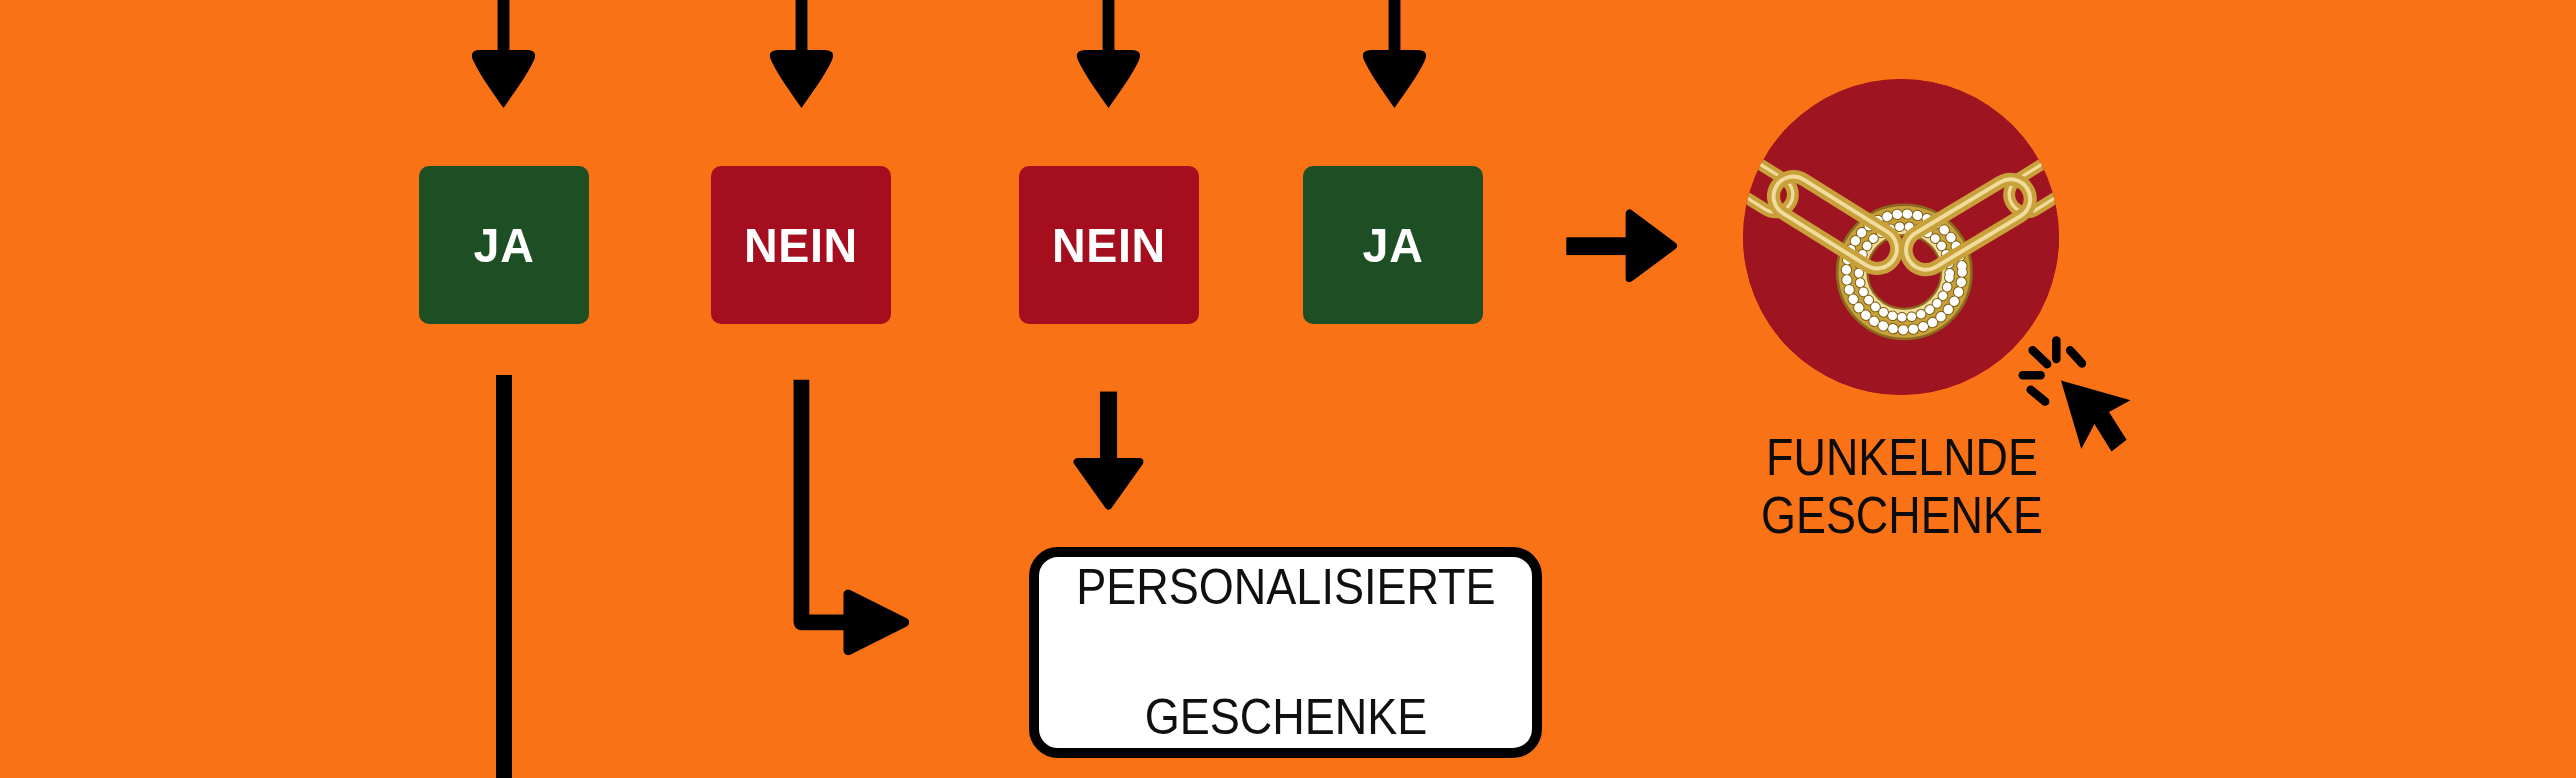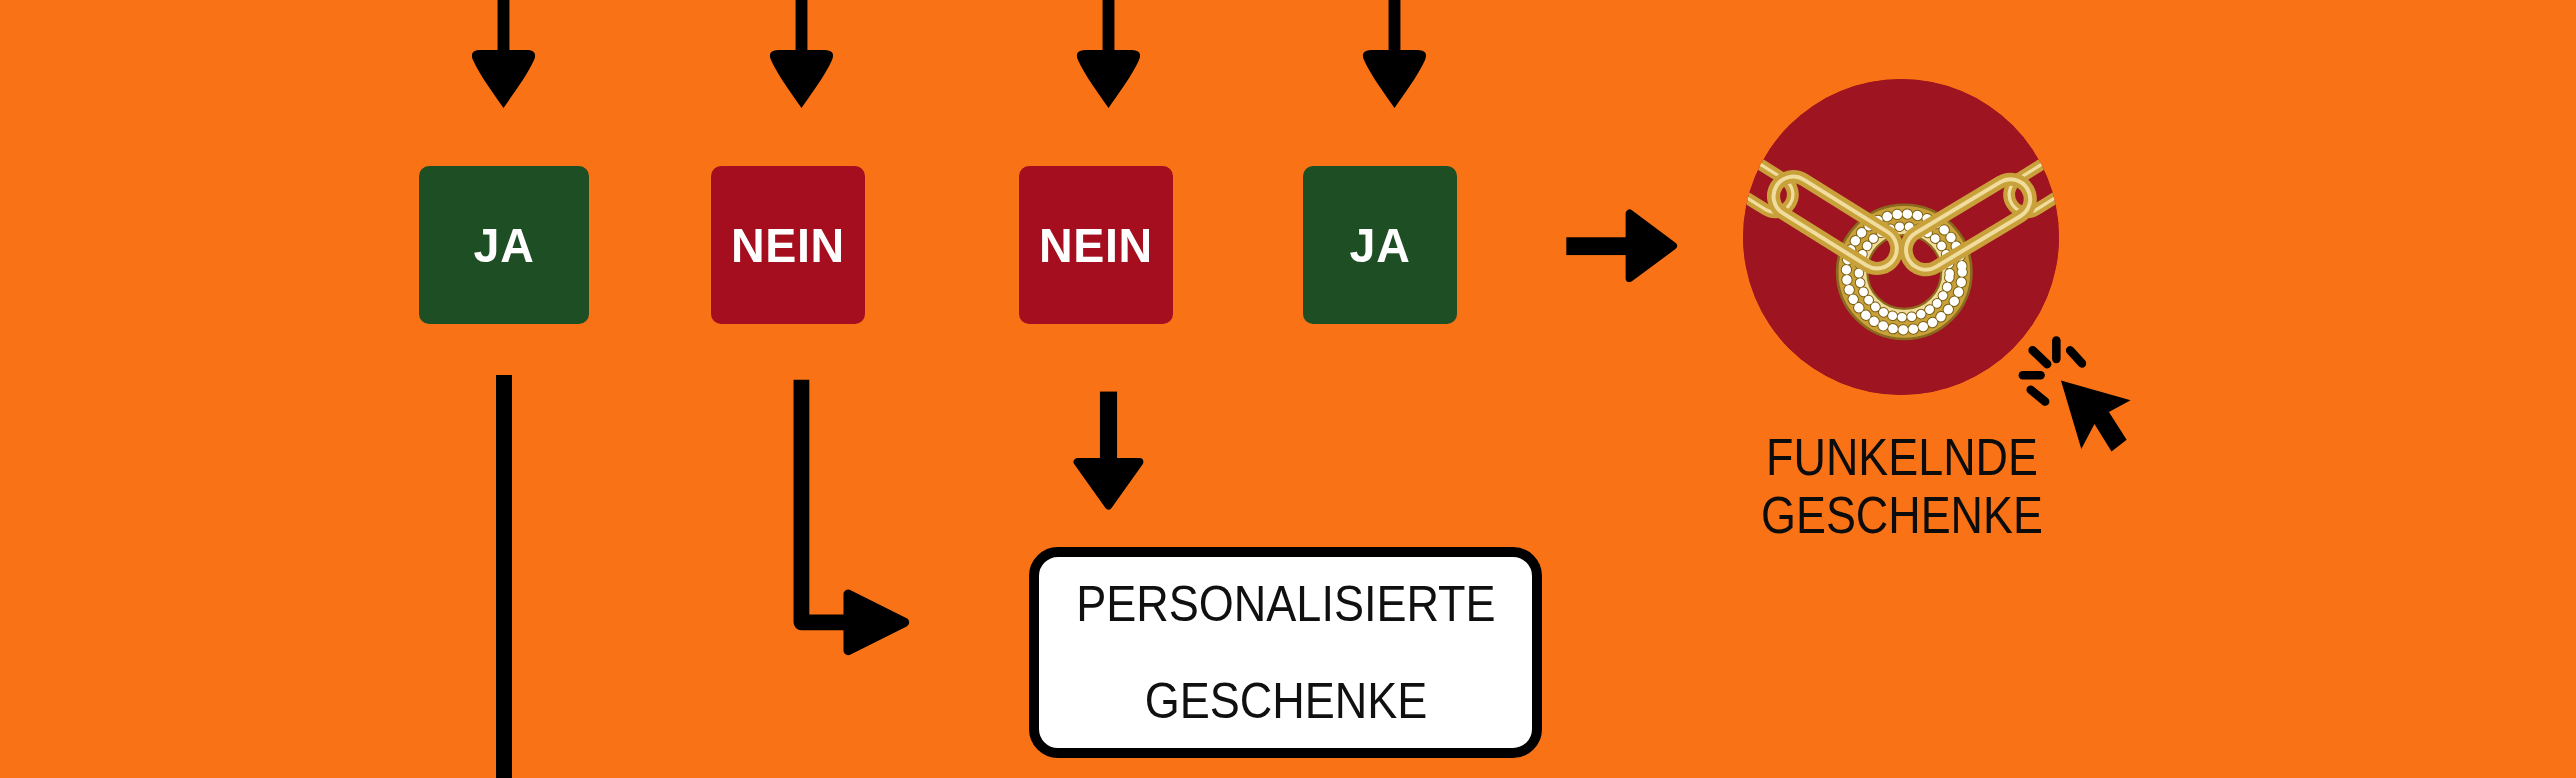--- a/index.html
+++ b/index.html
@@ -8,21 +8,21 @@
     width:2576px;height:778px;
     background:#f97316;
     overflow:hidden;
     font-family:"Liberation Sans", sans-serif;
   }
   .abs{position:absolute;}
 
   
   .dbox{
     position:absolute;
-    top:166px;width:154px;height:158px;
+    top:166px;width:180px;height:158px;
     border-radius:10px;
     display:flex;align-items:center;justify-content:center;
     color:#ffffff;font-weight:bold;font-size:49px;
     letter-spacing:0.7px;
   }
   .dbox .lbl{display:inline-block;transform:scaleX(.95);}
   .dbox.green{background:#1d4e24;}
   .dbox.red{background:#a50e1e;}
   .dbox.w258{width:170px;}
 
@@ -46,21 +46,21 @@
     font-size:51px;line-height:58px;font-weight:400;
     transform:scaleX(.88);transform-origin:center;
     letter-spacing:0px;white-space:nowrap;
   }
 
   
   .outcome{
     position:absolute;left:1029px;top:547px;
     width:513px;height:211px;box-sizing:border-box;
     background:#ffffff;border:10.5px solid #000000;border-radius:29px;
-    display:flex;flex-direction:column;align-items:center;justify-content:center;
+    display:flex;flex-direction:column;align-items:center;justify-content:space-between;
     color:#101010;font-size:50px;line-height:61px;font-weight:400;gap:36px;
   }
   .outcome .line{display:inline-block;transform:scaleX(.9);white-space:nowrap;}
 
   svg{display:block;}
 </style>
 </head>
 <body>
 
 <div id="canvas">

